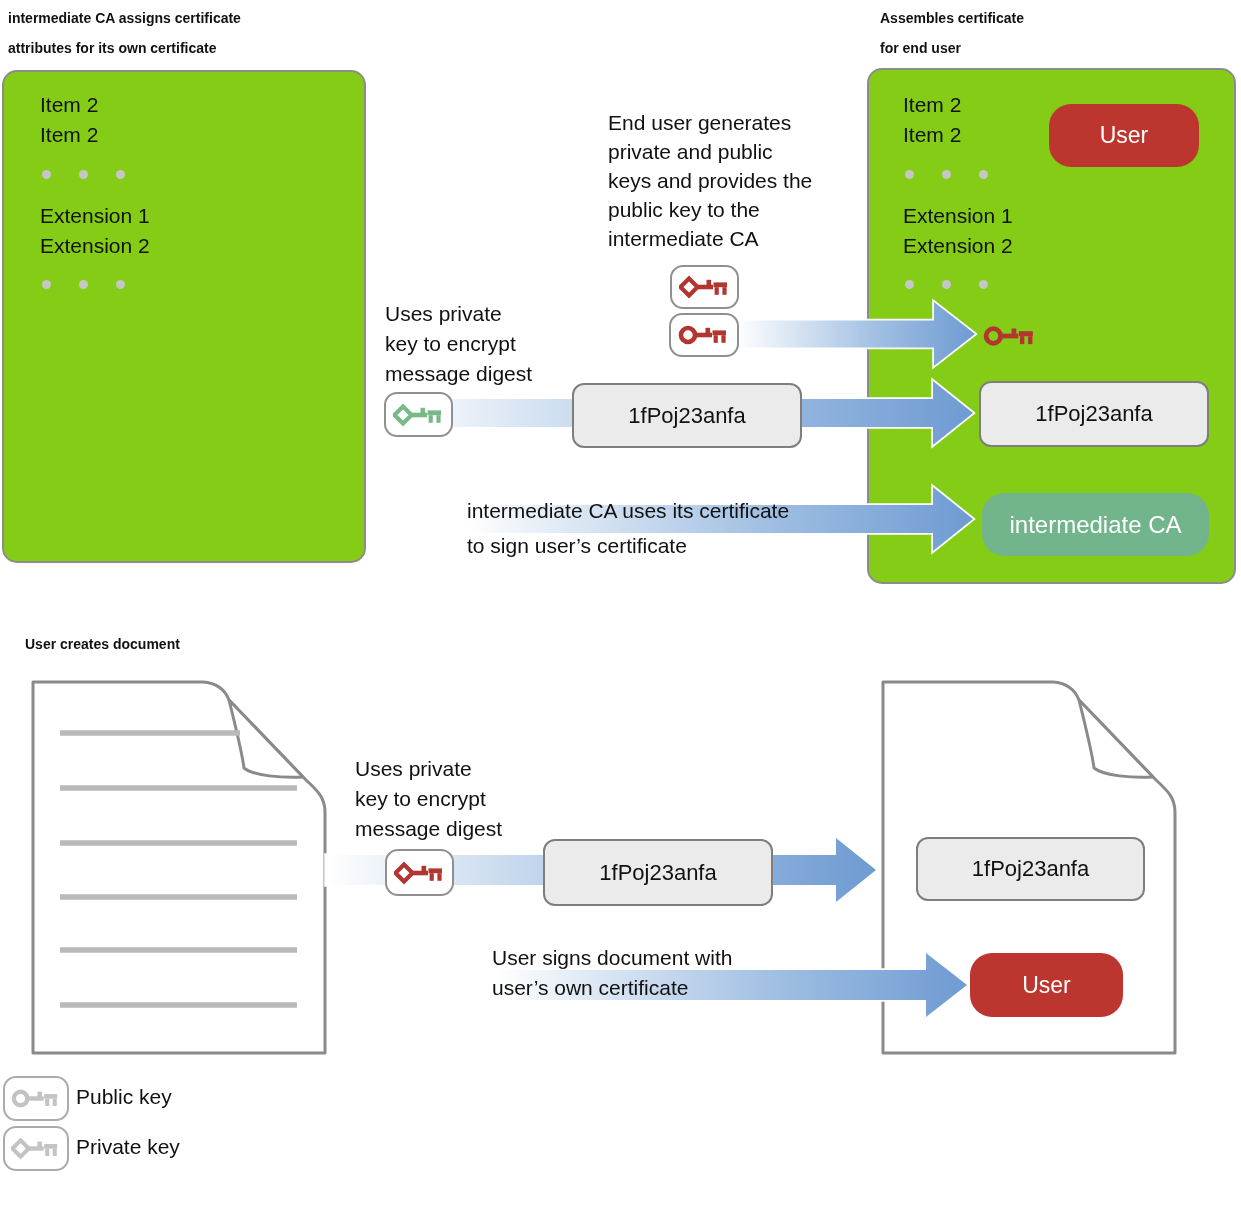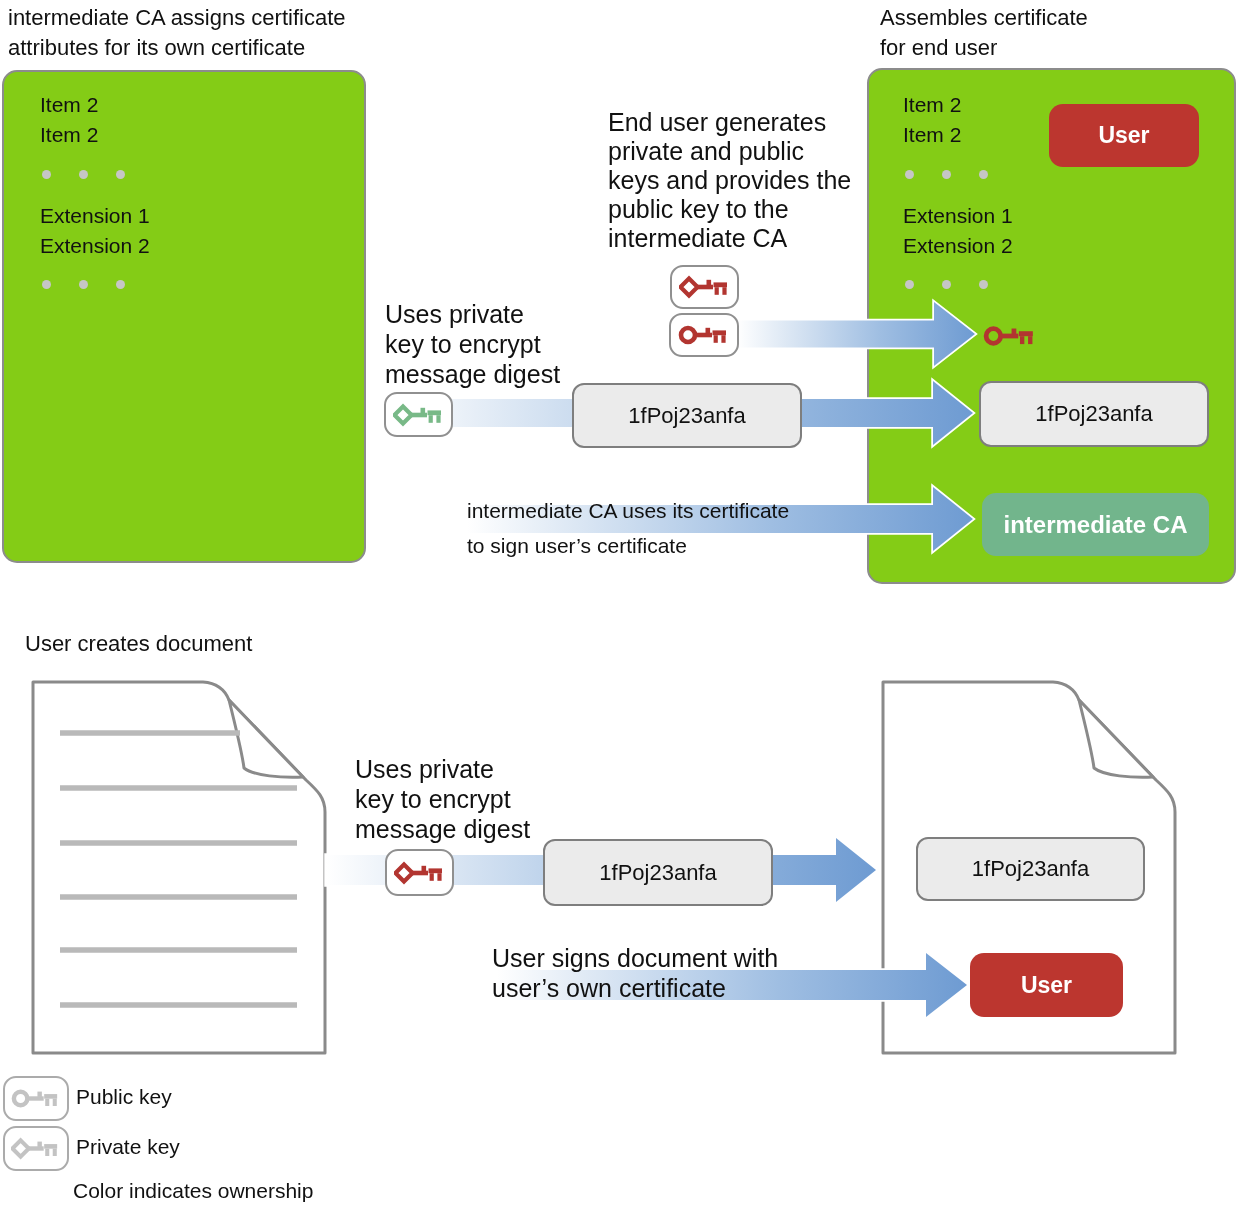--- a/index.html
+++ b/index.html
@@ -1,32 +1,32 @@
 <!DOCTYPE html>
 <html><head>
 <meta charset="utf-8">
 <style>
   html,body{margin:0;padding:0;background:#ffffff;}
   #stage{
     position:relative;width:1241px;height:1210px;background:#ffffff;
     font-family:"Liberation Sans", sans-serif;color:#111;overflow:hidden;
   }
   .abs{position:absolute;}
-  .heading{font-size:22px;line-height:30px;white-space:pre-line;}
-  .note{font-size:25px;line-height:30px;white-space:pre-line;}
+  .heading{font-size:14px;line-height:30px;white-space:pre-line;font-weight:bold;}
+  .note{font-size:21px;line-height:30px;white-space:pre-line;}
   .note-wide{font-size:21px;line-height:35px;white-space:pre-line;}
   .certbox{
     background:#84cc16;border:2px solid #8C8C8C;border-radius:15px;
   }
   .boxline{font-size:21px;line-height:30px;}
   .dots{display:flex;gap:28px;}
   .dot{width:9px;height:9px;border-radius:50%;background:#C6C6C6;display:block;}
   .badge{
-    border-radius:14px;display:flex;align-items:center;justify-content:center;
-    color:#ffffff;font-weight:bold;font-size:23px;
+    border-radius:22px;display:flex;align-items:center;justify-content:center;
+    color:#ffffff;font-weight:normal;font-size:23px;
   }
   .badge-red{background:#BC362F;}
   .badge-green{background:#72B58C;}
   .digestbox{
     background:#EBEBEB;border:2px solid #7E7E7E;border-radius:12px;
     display:flex;align-items:center;justify-content:center;
     font-size:22px;color:#111;
   }
   .keyframe{
     background:#ffffff;border:2px solid #909090;border-radius:13px;
@@ -212,15 +212,14 @@
       <path d="M10 5.5 L18.5 14 L10 22.5 L1.5 14 Z" fill="none" stroke="#C3C3C3" stroke-width="4.2"></path>
       <rect x="17" y="11.7" width="17" height="4.6" fill="#C3C3C3"></rect>
       <rect x="27.5" y="6.8" width="4.6" height="5.6" fill="#C3C3C3"></rect>
       <rect x="34.5" y="9.4" width="13.5" height="4.8" fill="#C3C3C3"></rect>
       <rect x="35.6" y="14.2" width="4.2" height="7.6" fill="#C3C3C3"></rect>
       <rect x="43.4" y="14.2" width="4.2" height="7.6" fill="#C3C3C3"></rect>
     </svg>
   </div>
   <div class="abs legend-label" style="left:76px;top:1134px;">Private key</div>
 
-  <div class="abs legend-label" style="left:73px;top:1178px;">Color indicates ownership</div>
 
 </div>
 
 </body></html>

